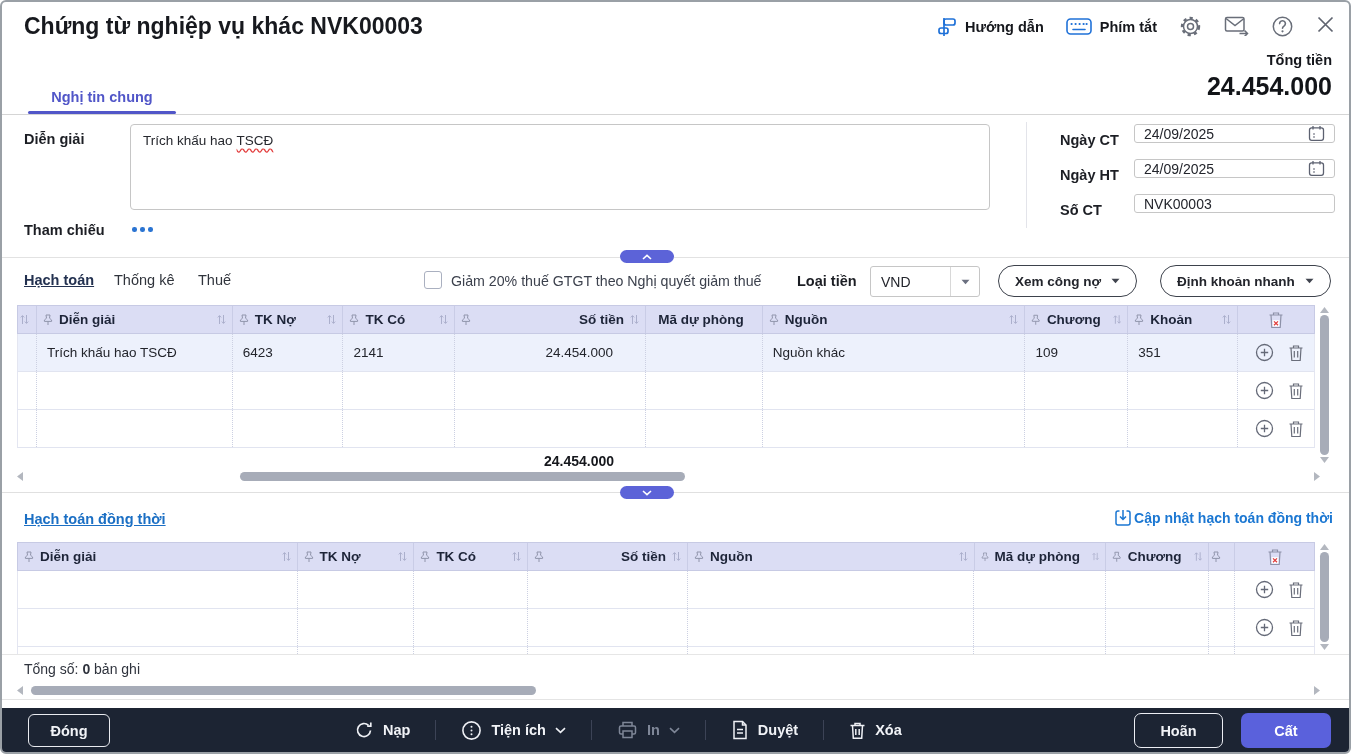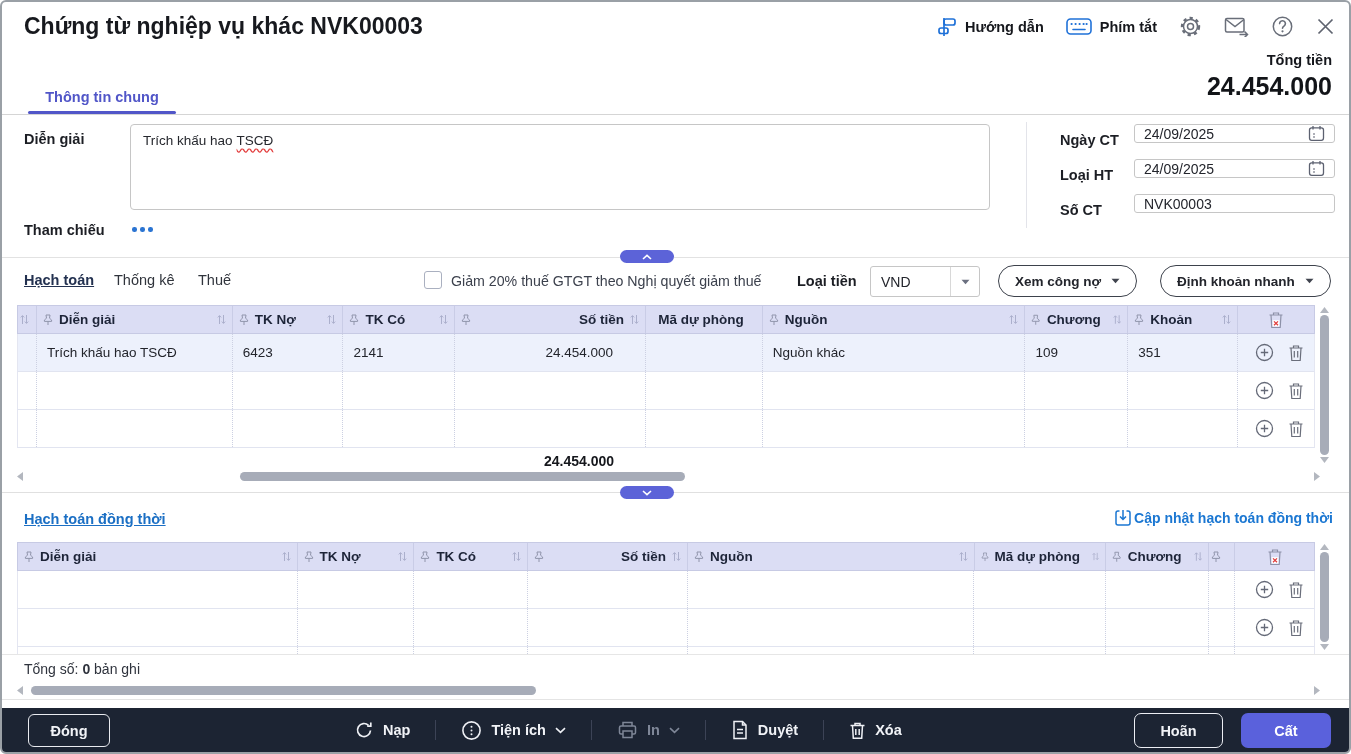--- a/index.html
+++ b/index.html
@@ -4,21 +4,21 @@
 <style>
   html,body{margin:0;padding:0;background:#fff;}
   *{box-sizing:border-box;}
   .window{
     position:relative;width:1351px;height:754px;background:#fff;
     border:2px solid #9aa0a6;border-radius:6px;overflow:hidden;
     font-family:"Liberation Sans","DejaVu Sans",sans-serif;color:#23252c;
   }
   
   .title{position:absolute;left:22px;top:11px;font-size:23px;font-weight:700;color:#17191e;}
-  .hdr-icons{position:absolute;right:14px;top:13px;display:flex;align-items:center;}
+  .hdr-icons{position:absolute;right:14px;top:13px;display:flex;}
   .hdr-item{display:flex;align-items:center;gap:8px;cursor:pointer;}
   .hdr-item span{font-size:14.5px;font-weight:700;color:#15171c;}
   .mlg{margin-left:22px;}
   .total-lbl{position:absolute;right:17px;top:50px;font-size:14.5px;font-weight:700;color:#15171c;}
   .total-val{position:absolute;right:17px;top:70px;font-size:25px;font-weight:700;color:#121418;}
   .hdr-border{position:absolute;left:0;top:112px;width:100%;height:1px;background:#d5d5d5;}
   .tab{position:absolute;left:26px;top:78px;width:148px;height:34px;display:flex;align-items:center;justify-content:center;
        font-size:14.5px;font-weight:700;color:#5156c8;cursor:pointer;}
   .tab .bar{position:absolute;left:0;right:0;bottom:0;height:3px;background:#5156c8;border-radius:2px;}
   
@@ -134,21 +134,21 @@
       </svg>
     <svg class="mlg" width="19" height="19" viewBox="0 0 19 19" stroke="#5f6470" stroke-width="1.7" style="cursor:pointer">
         <path d="M2.5 2.5l14 14M16.5 2.5l-14 14"></path>
       </svg>
   </div>
 
   <div class="total-lbl">Tổng tiền</div>
   <div class="total-val">24.454.000</div>
 
   <div class="tab">
-    <span>Thông tin chung</span>
+    <span>Nghị tin chung</span>
     <i class="bar"></i>
   </div>
   <div class="hdr-border"></div>
 
   <div class="flabel" style="left:22px;top:129px">Diễn giải</div>
   <div class="ta">
     <span>Trích khấu hao</span><span class="wavy">TSCĐ</span>
   </div>
 
   <div class="flabel" style="left:22px;top:220px">Tham chiếu</div>
@@ -164,21 +164,21 @@
   <div class="inp" style="top:122px">
     <span>24/09/2025</span>
       <span class="sp"></span>
     <svg width="17" height="17" viewBox="0 0 17 17" fill="none" stroke="#5c6170" stroke-width="1.3">
         <rect x="1.5" y="2.8" width="14" height="12.5" rx="2.2"></rect>
         <path d="M5 1v3.4M12 1v3.4"></path>
         <path d="M5 9h2M5 12h2" stroke-width="1.2"></path>
       </svg>
   </div>
 
-  <div class="flabel" style="left:1058px;top:165px">Loại HT</div>
+  <div class="flabel" style="left:1058px;top:165px">Ngày HT</div>
   <div class="inp" style="top:157px">
     <span>24/09/2025</span>
       <span class="sp"></span>
     <svg width="17" height="17" viewBox="0 0 17 17" fill="none" stroke="#5c6170" stroke-width="1.3">
         <rect x="1.5" y="2.8" width="14" height="12.5" rx="2.2"></rect>
         <path d="M5 1v3.4M12 1v3.4"></path>
         <path d="M5 9h2M5 12h2" stroke-width="1.2"></path>
       </svg>
   </div>
 

